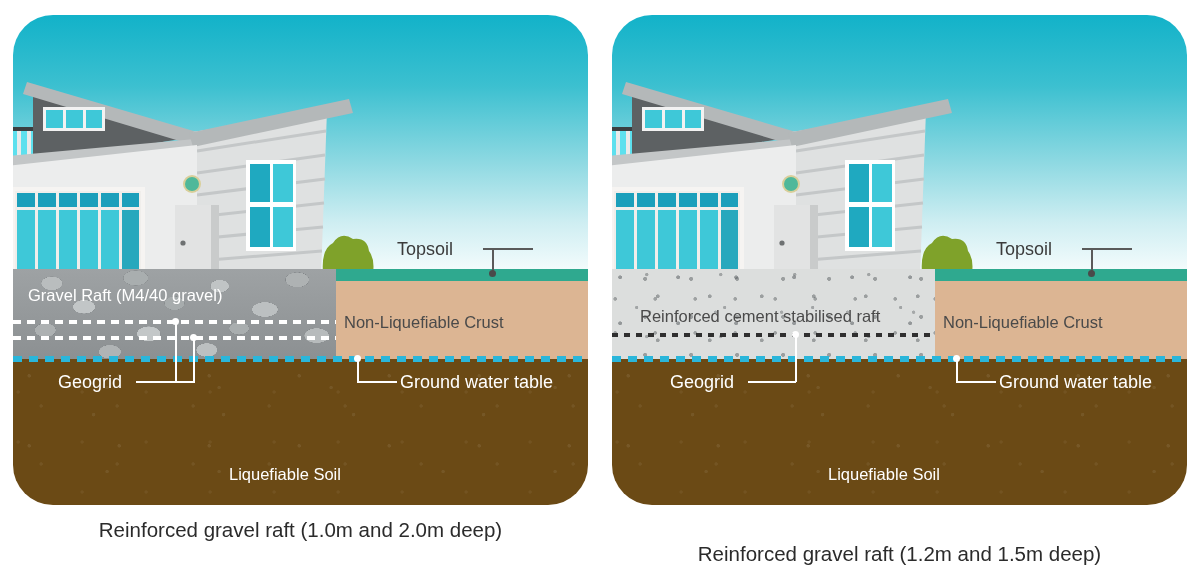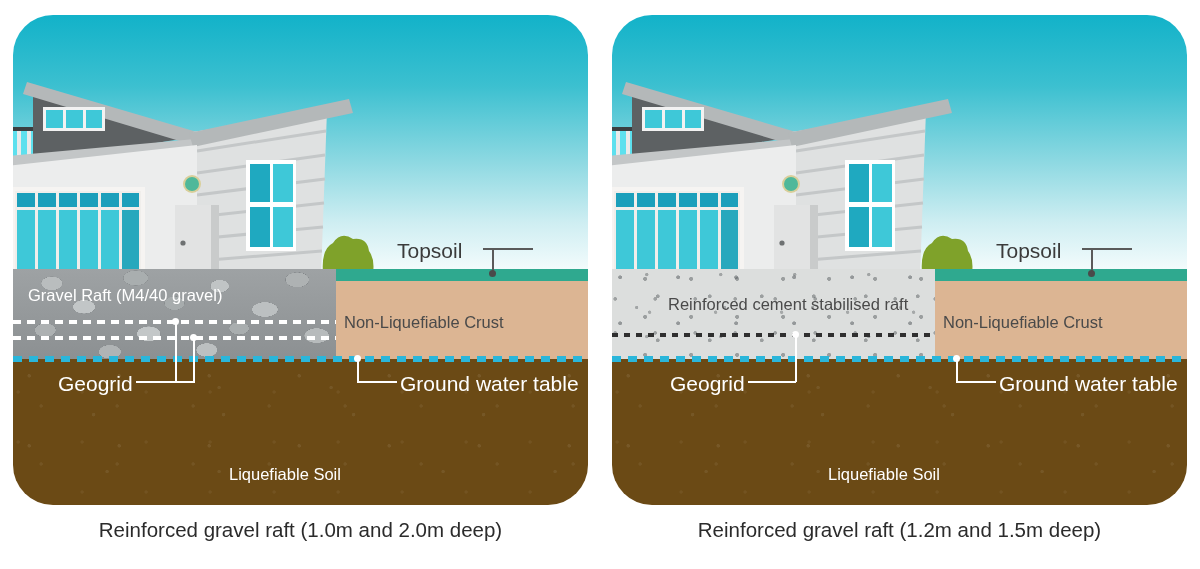--- a/index.html
+++ b/index.html
@@ -87,21 +87,21 @@
   
   .house { position: absolute; left: -16px; top: 12px; width: 360px; height: 250px; }
   .house svg { display: block; }
 
   
   .bush { position: absolute; width: 60px; height: 40px; }
 
   
   .callout-text {
     position: absolute;
-    font-size: 21px;
+    font-size: 18px;
     color: #ffffff;
     white-space: nowrap;
   }
   .callout-dark { color: #3b3b3b; }
   .leader { position: absolute; background: #ffffff; }
   .leader-dark { background: #5a5a5a; }
   .dot {
     position: absolute; width: 7px; height: 7px; border-radius: 50%;
   }
   .dot-white { background: #ffffff; }
@@ -114,21 +114,21 @@
   .lbl-white { color: #ffffff; }
   .lbl-dark  { color: #4a4a4a; text-align: center; }
 
   
   .caption {
     position: absolute; top: 518px;
     font-size: 20.5px; color: #2b2b2b;
     width: 575px; text-align: center;
   }
   .caption-left  { left: 13px; }
-  .caption-right { left: 612px; }
+  .caption-right { left: 612px; margin-top: 24px; }
 </style>
 </head>
 <body>
 
 <div class="figure">
 
   <div class="panel panel-left">
 
     <div class="sky"></div>
 
@@ -331,21 +331,21 @@
     <div class="layer topsoil"></div>
     <div class="layer crust"></div>
     <div class="layer liq"></div>
 
     <div class="raft raft-cement"></div>
 
     <div class="geogrid-line" style="top:318px; background: repeating-linear-gradient(to right, #2f2f2f 0 6px, transparent 6px 12px);"></div>
 
     <div class="water-table"></div>
 
-    <div class="layer-label lbl-dark" style="left:28px; top:280px;margin-left:28px;">Reinforced cement stabilised raft</div>
+    <div class="layer-label lbl-dark" style="left:28px; top:292px;">Reinforced cement stabilised raft</div>
 
     <div class="layer-label lbl-dark" style="left:331px; top:298px;">Non-Liquefiable Crust</div>
 
     <div class="layer-label lbl-white" style="left:216px; top:450px;">Liquefiable Soil</div>
 
     <div class="callout-text callout-dark" style="left:384px; top:224px;">Topsoil</div>
     <div class="leader leader-dark" style="left:470px; top:233px; width:50px; height:1.5px;"></div>
     <div class="leader leader-dark" style="left:479px; top:233px; width:1.5px; height:25px;"></div>
     <div class="dot dot-dark" style="left:476px; top:255px;"></div>
 

